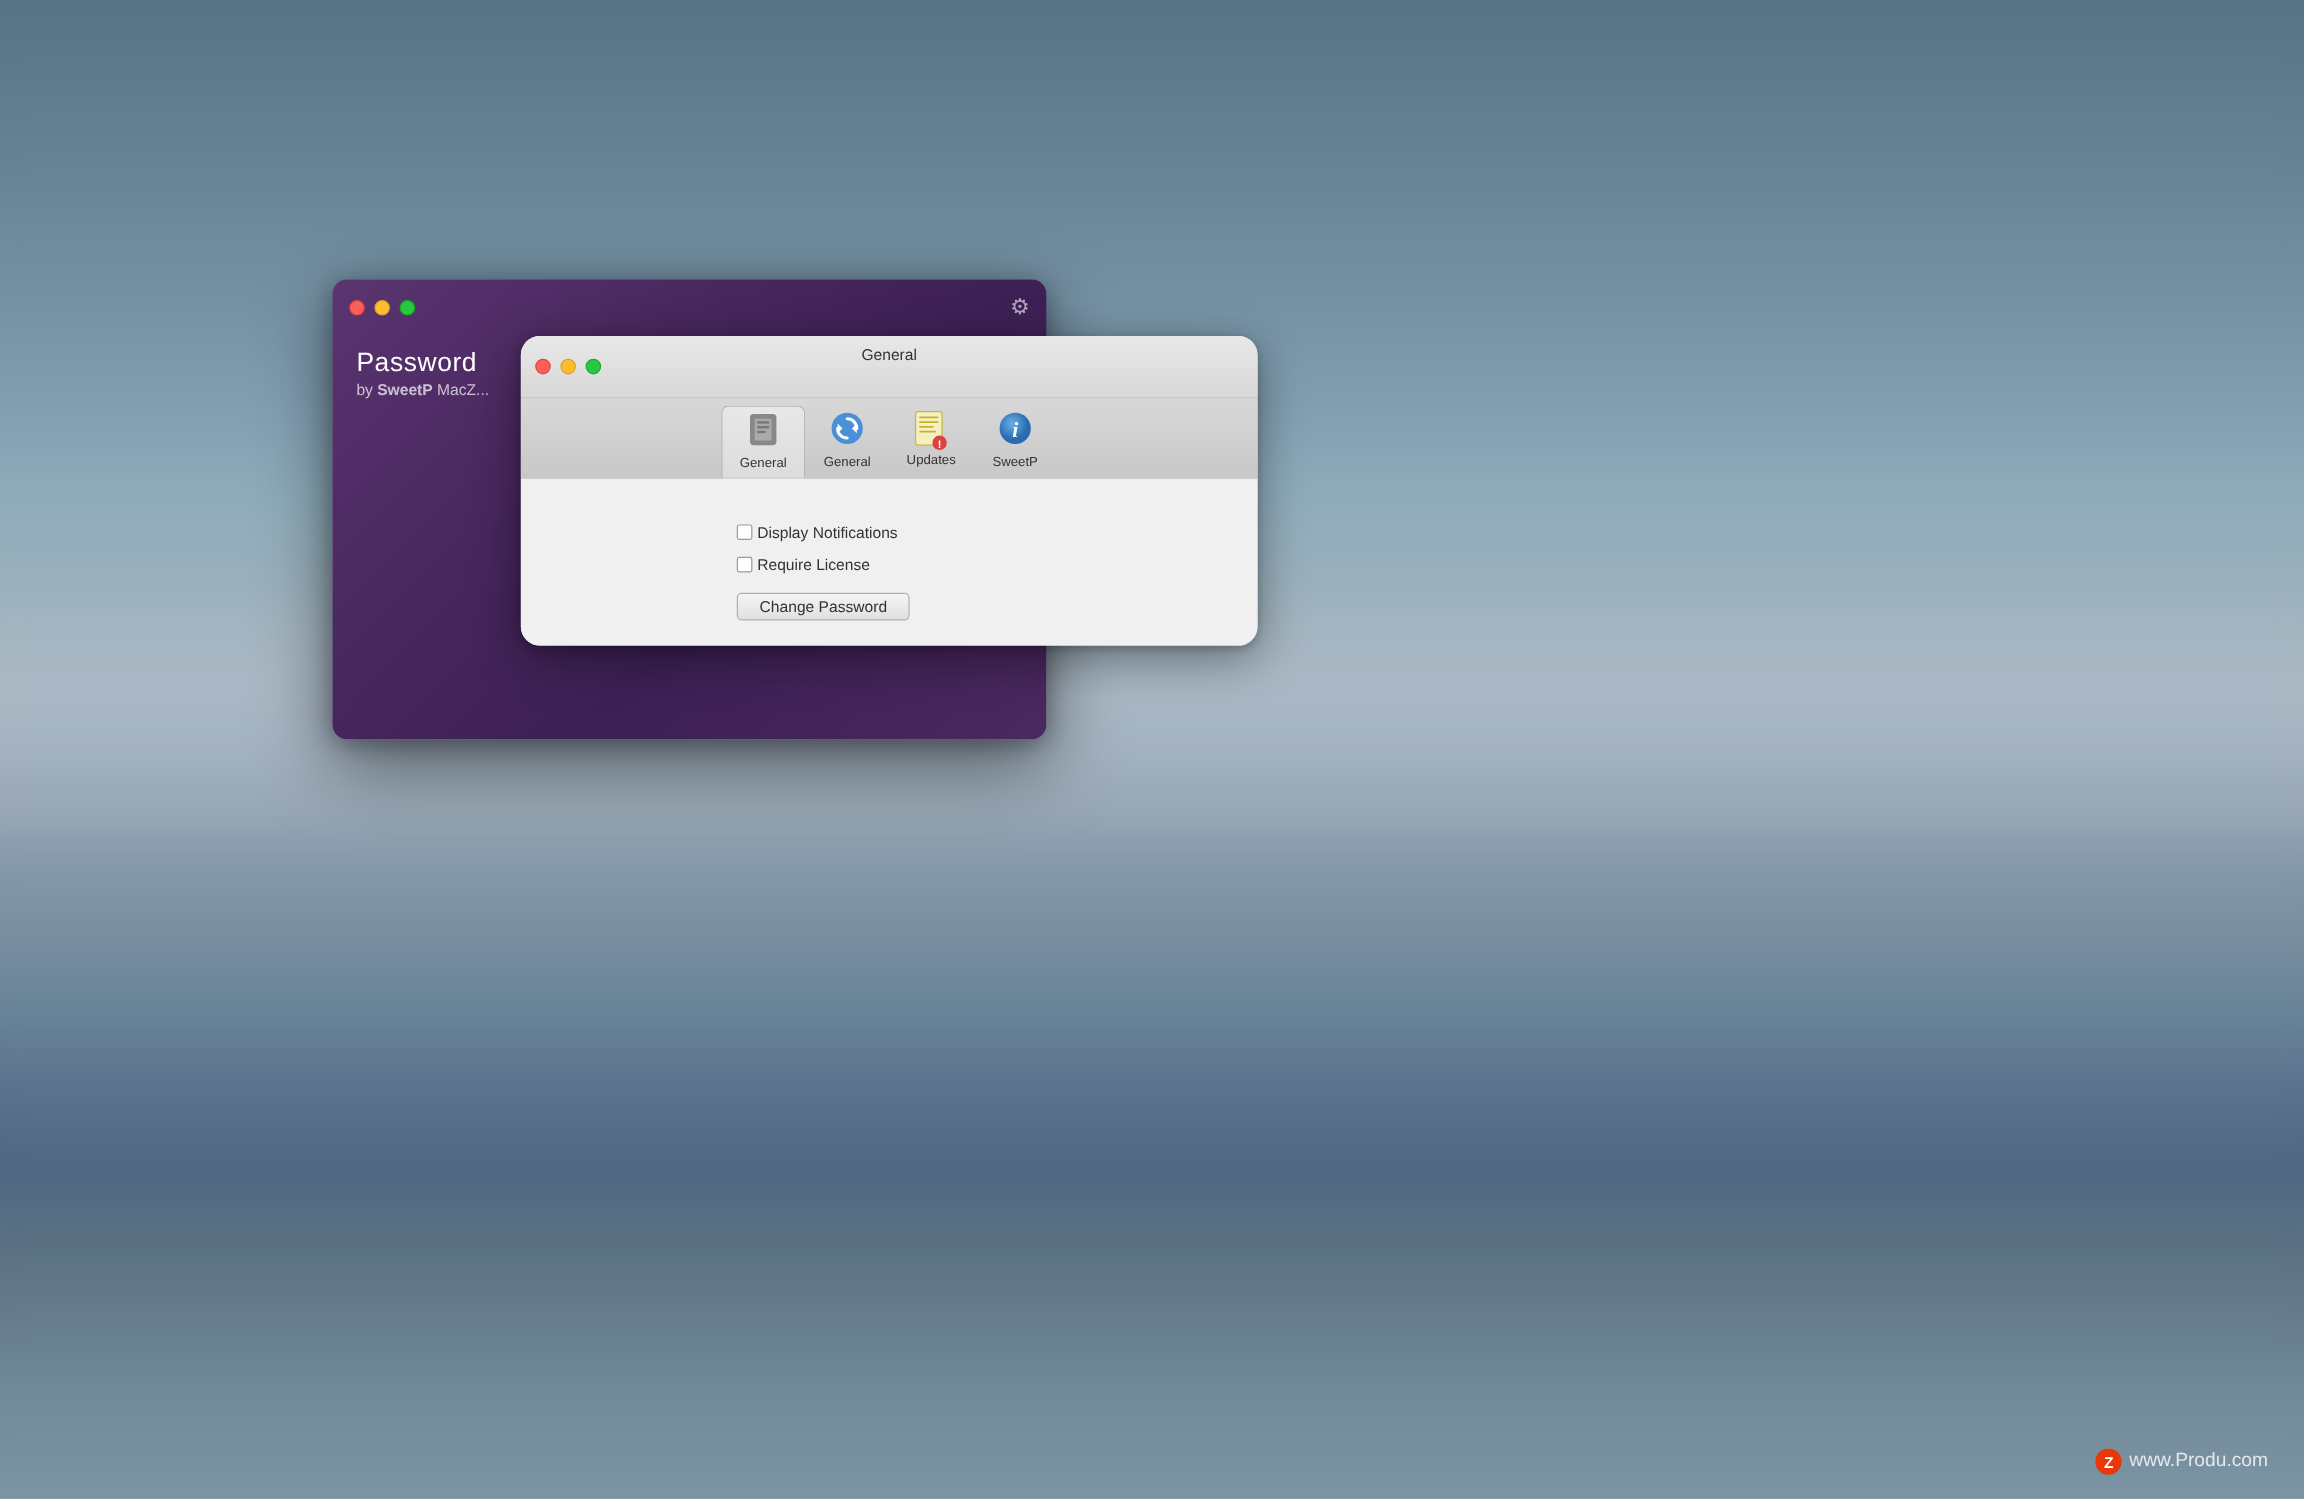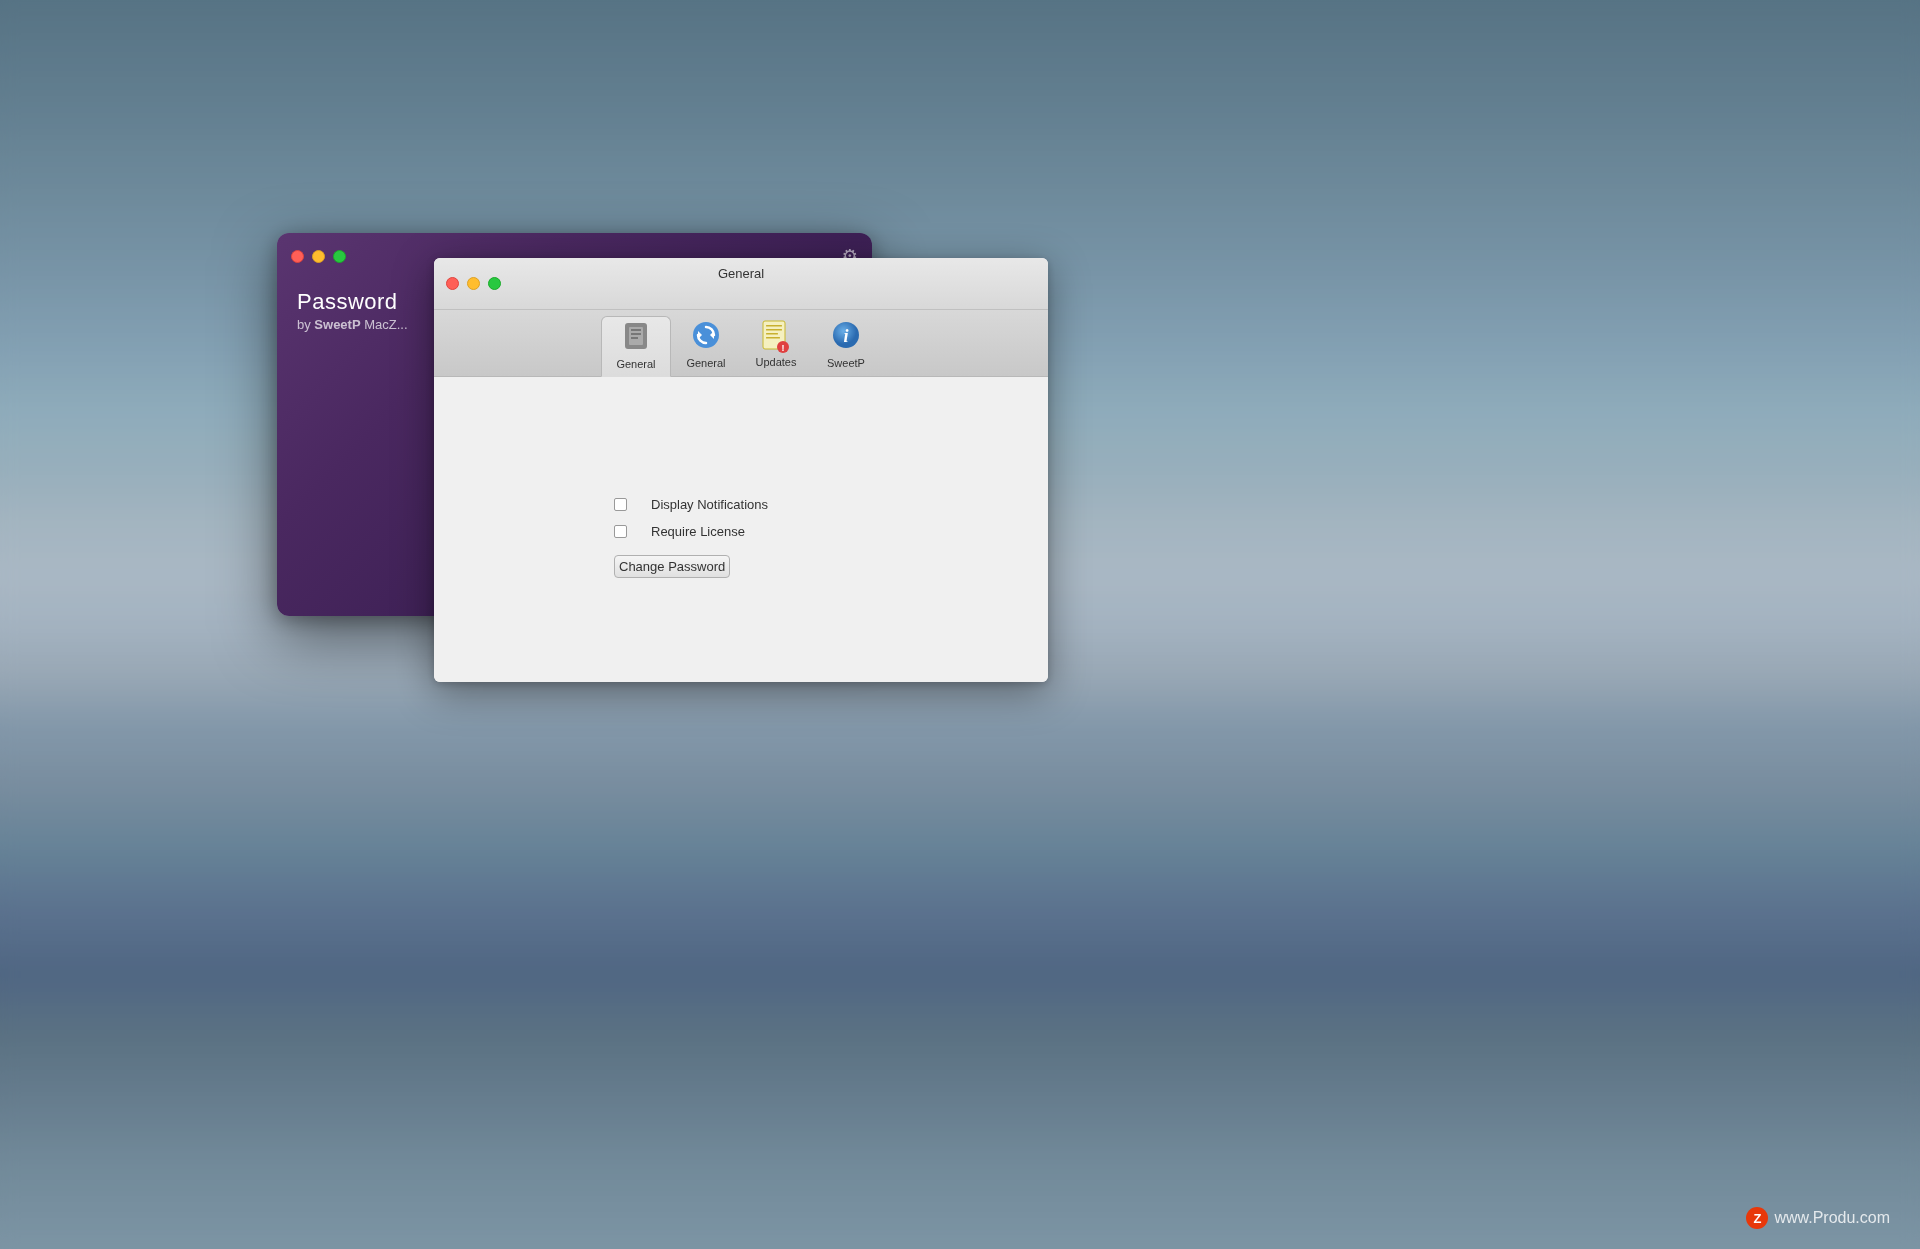--- a/index.html
+++ b/index.html
@@ -97,26 +97,26 @@
 
     .app-subtitle {
       font-size: 13px;
       color: rgba(255,255,255,0.7);
       margin-top: 2px;
     }
 
     
     .prefs-window {
       position: absolute;
-      top: 258px;
+      top: 280px;
       left: 434px;
       width: 614px;
-      height: 424px;
+      height: 258px;
       background: #ececec;
-      border-radius: 6px;
+      border-radius: 16px;
       box-shadow: 0 10px 40px rgba(0,0,0,0.4), 0 2px 8px rgba(0,0,0,0.2);
       overflow: hidden;
     }
 
     .prefs-titlebar {
       background: linear-gradient(180deg, #e8e8e8 0%, #d8d8d8 100%);
       height: 52px;
       display: flex;
       align-items: center;
       justify-content: center;
@@ -190,40 +190,40 @@
       flex-direction: column;
       align-items: flex-start;
       justify-content: center;
       gap: 12px;
       padding-left: 180px;
     }
 
     .checkbox-row {
       display: flex;
       align-items: center;
-      gap: 24px;
+      gap: 4px;
     }
 
     .checkbox {
       width: 13px;
       height: 13px;
       border: 1px solid #999;
       background: white;
       border-radius: 2px;
       flex-shrink: 0;
     }
 
     .checkbox-label {
       font-size: 13px;
       color: #333;
     }
 
     .change-password-btn {
       margin-top: 4px;
-      padding: 3px 4px;
+      padding: 3px 18px;
       font-size: 13px;
       background: linear-gradient(180deg, #f5f5f5 0%, #e0e0e0 100%);
       border: 1px solid #b0b0b0;
       border-radius: 4px;
       color: #333;
       cursor: pointer;
       margin-left: 0;
     }
 
     

